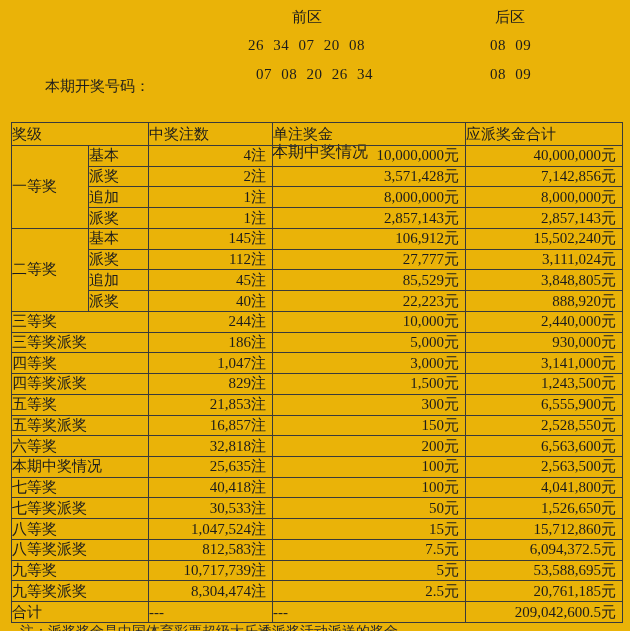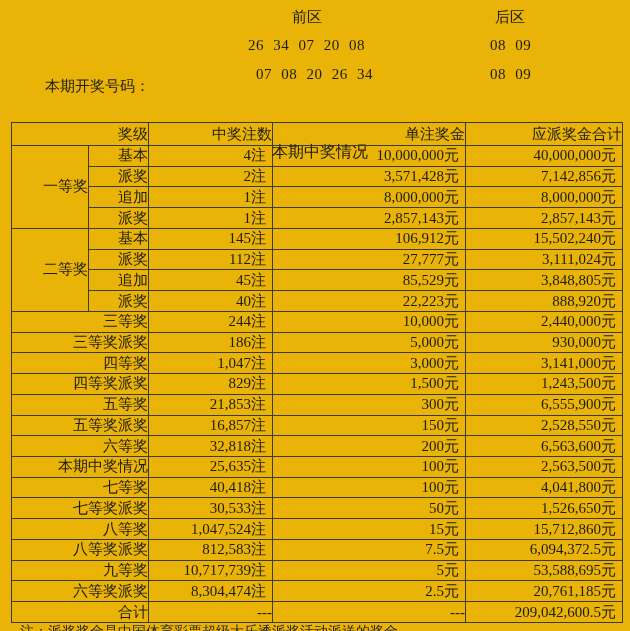--- a/index.html
+++ b/index.html
@@ -14,21 +14,21 @@
   table.prize{
     position:absolute;left:11px;top:122px;width:611px;
     border-collapse:collapse;table-layout:fixed;
   }
   table.prize th, table.prize td{
     border:1px solid #3a3a3a;font-weight:normal;font-size:15px;
     padding:0;overflow:hidden;white-space:nowrap;color:#1c1c1c;
   }
   table.prize thead tr{height:23px;}
   table.prize tbody tr{height:20.74px;}
-  .c{text-align:right;}
+  .c{text-align:left;}
   .r{text-align:right;padding-right:6px !important;}
   .footnote{position:absolute;left:20px;top:623px;font-size:14px;color:#2a2a2a;white-space:nowrap;}
 </style>
 </head>
 <body>
 
 <div class="screen">
 
   <div class="abs ctr" style="left:307px;top:9px;">前区</div>
   <div class="abs ctr" style="left:510px;top:9px;text-align:right;">后区</div>
@@ -181,21 +181,21 @@
           <td class="r">7.5元</td>
           <td class="r">6,094,372.5元</td>
         </tr>
         <tr>
           <td class="c" colspan="2">九等奖</td>
           <td class="r">10,717,739注</td>
           <td class="r">5元</td>
           <td class="r">53,588,695元</td>
         </tr>
         <tr>
-          <td class="c" colspan="2">六等奖派奖</td>
+          <td class="c" colspan="2">九等奖派奖</td>
           <td class="r">8,304,474注</td>
           <td class="r">2.5元</td>
           <td class="r">20,761,185元</td>
         </tr>
         <tr>
           <td class="c" colspan="2">合计</td>
           <td class="c">---</td>
           <td class="c">---</td>
           <td class="r">209,042,600.5元</td>
         </tr>

